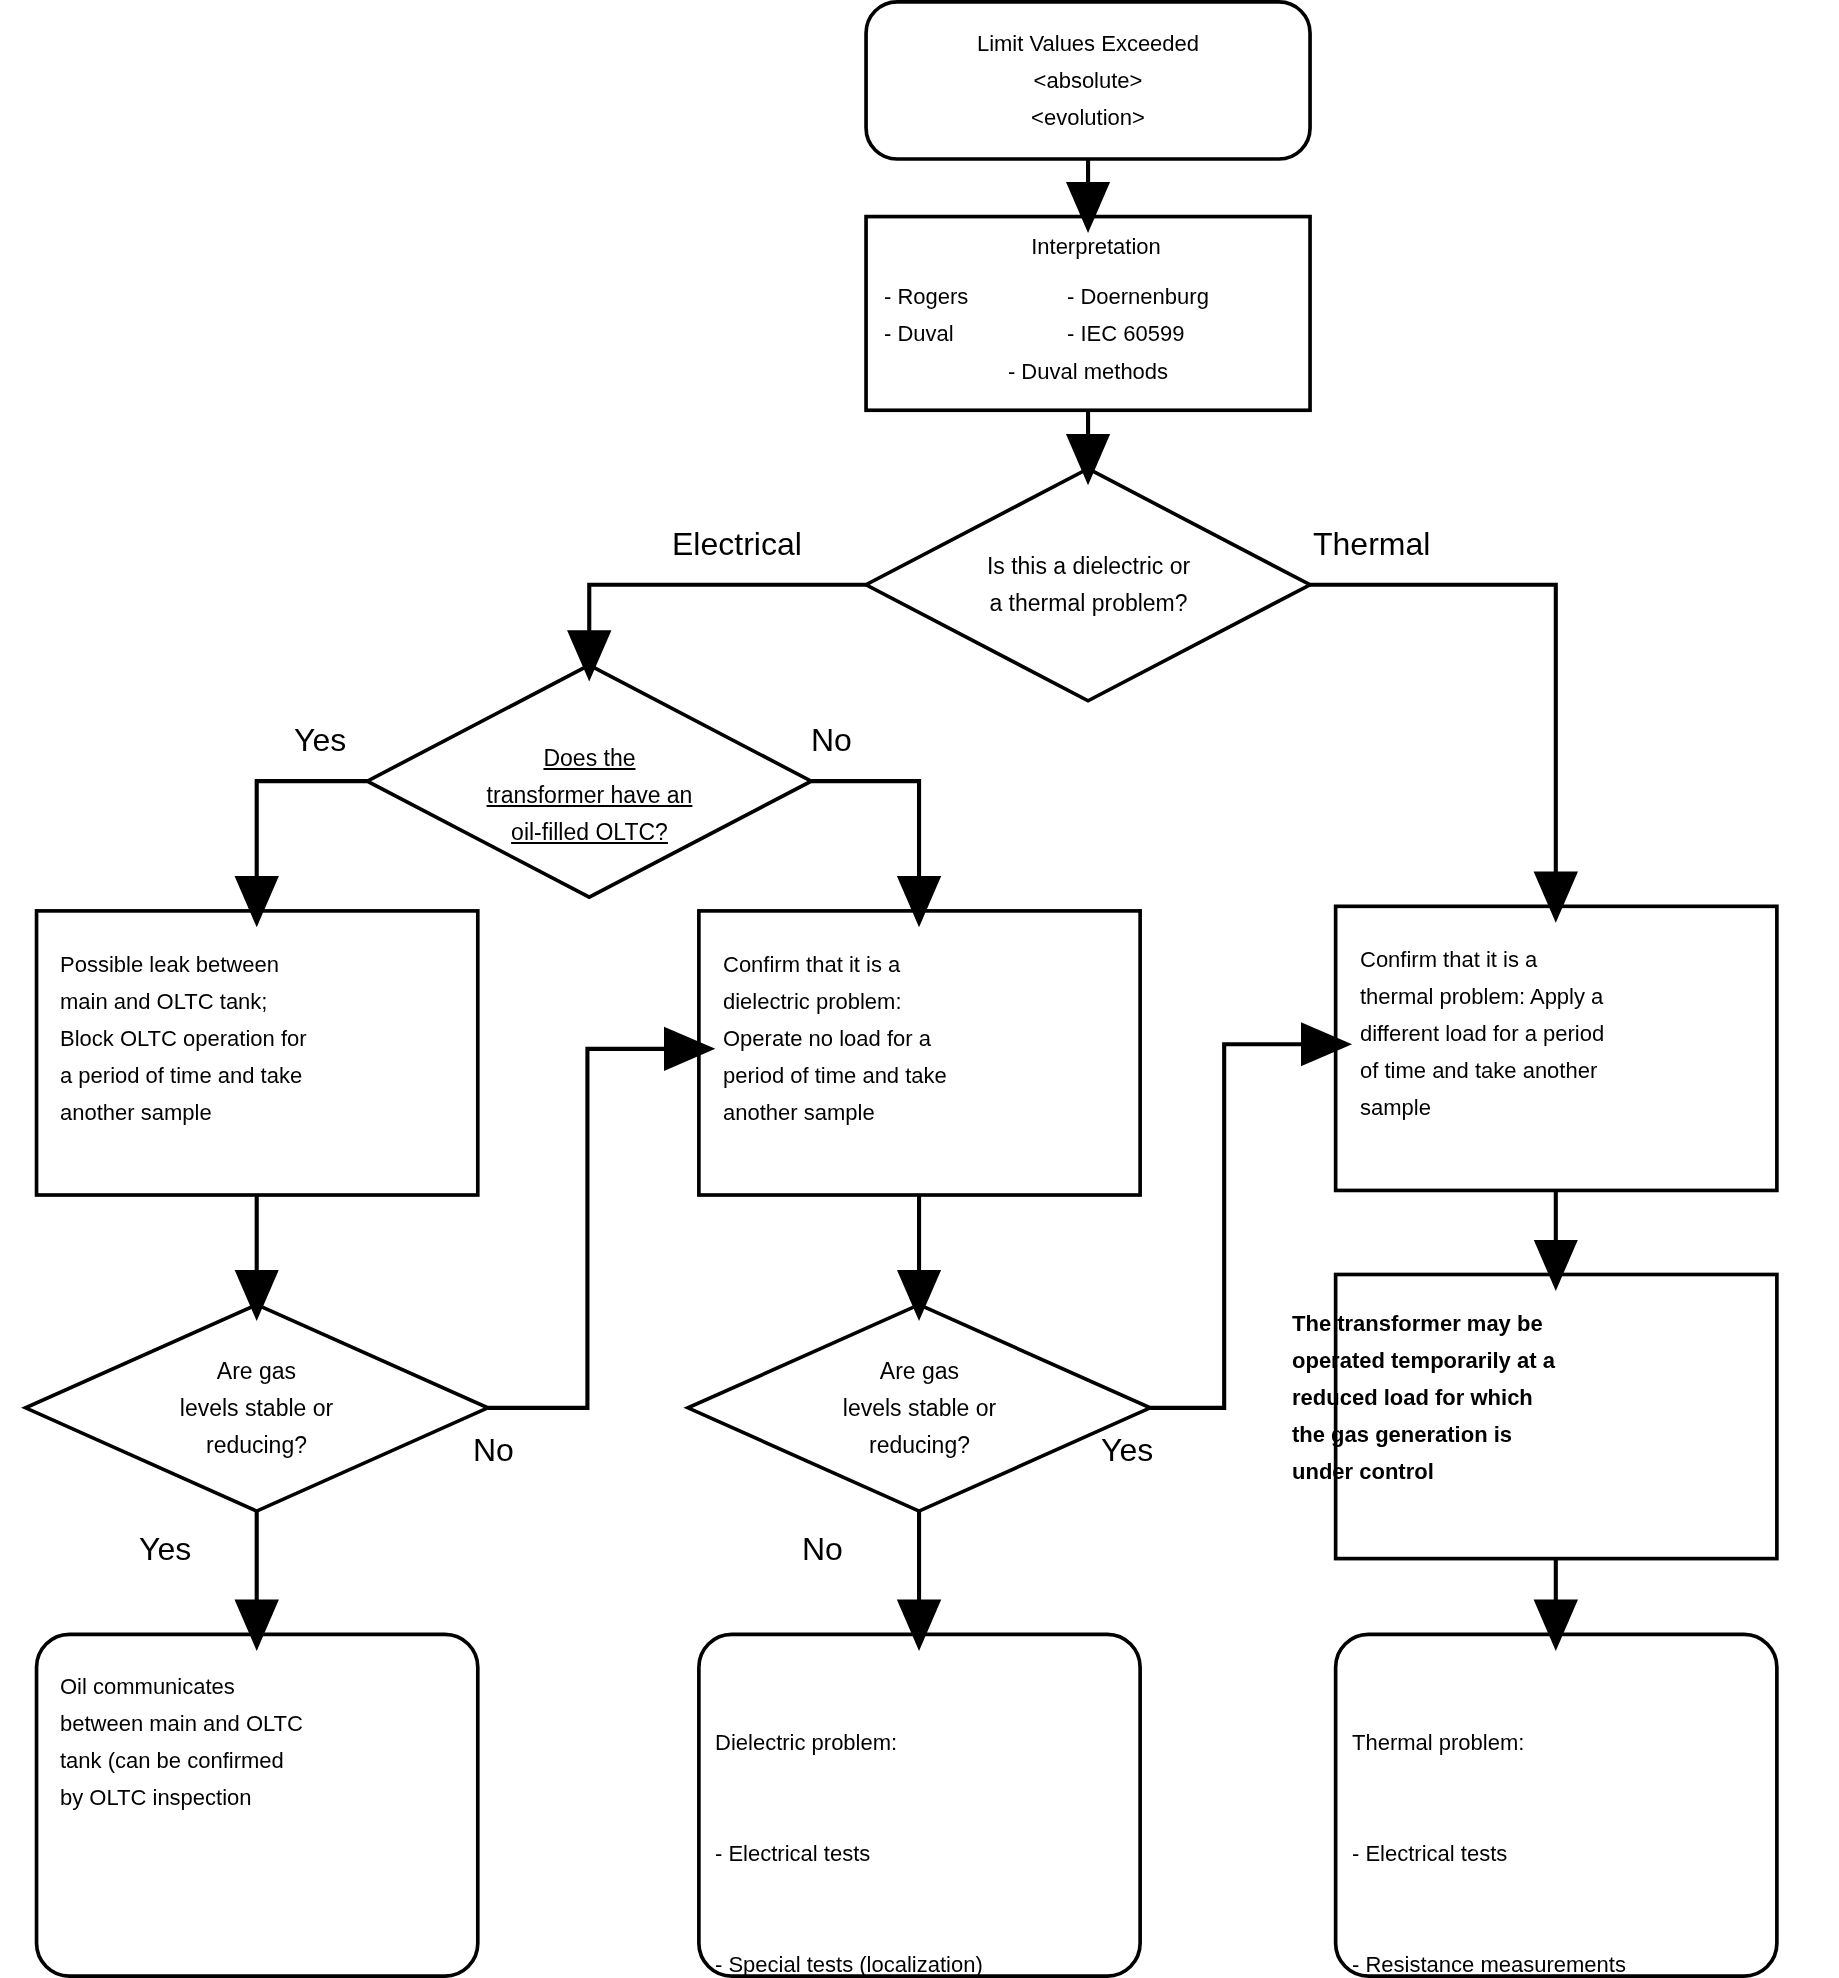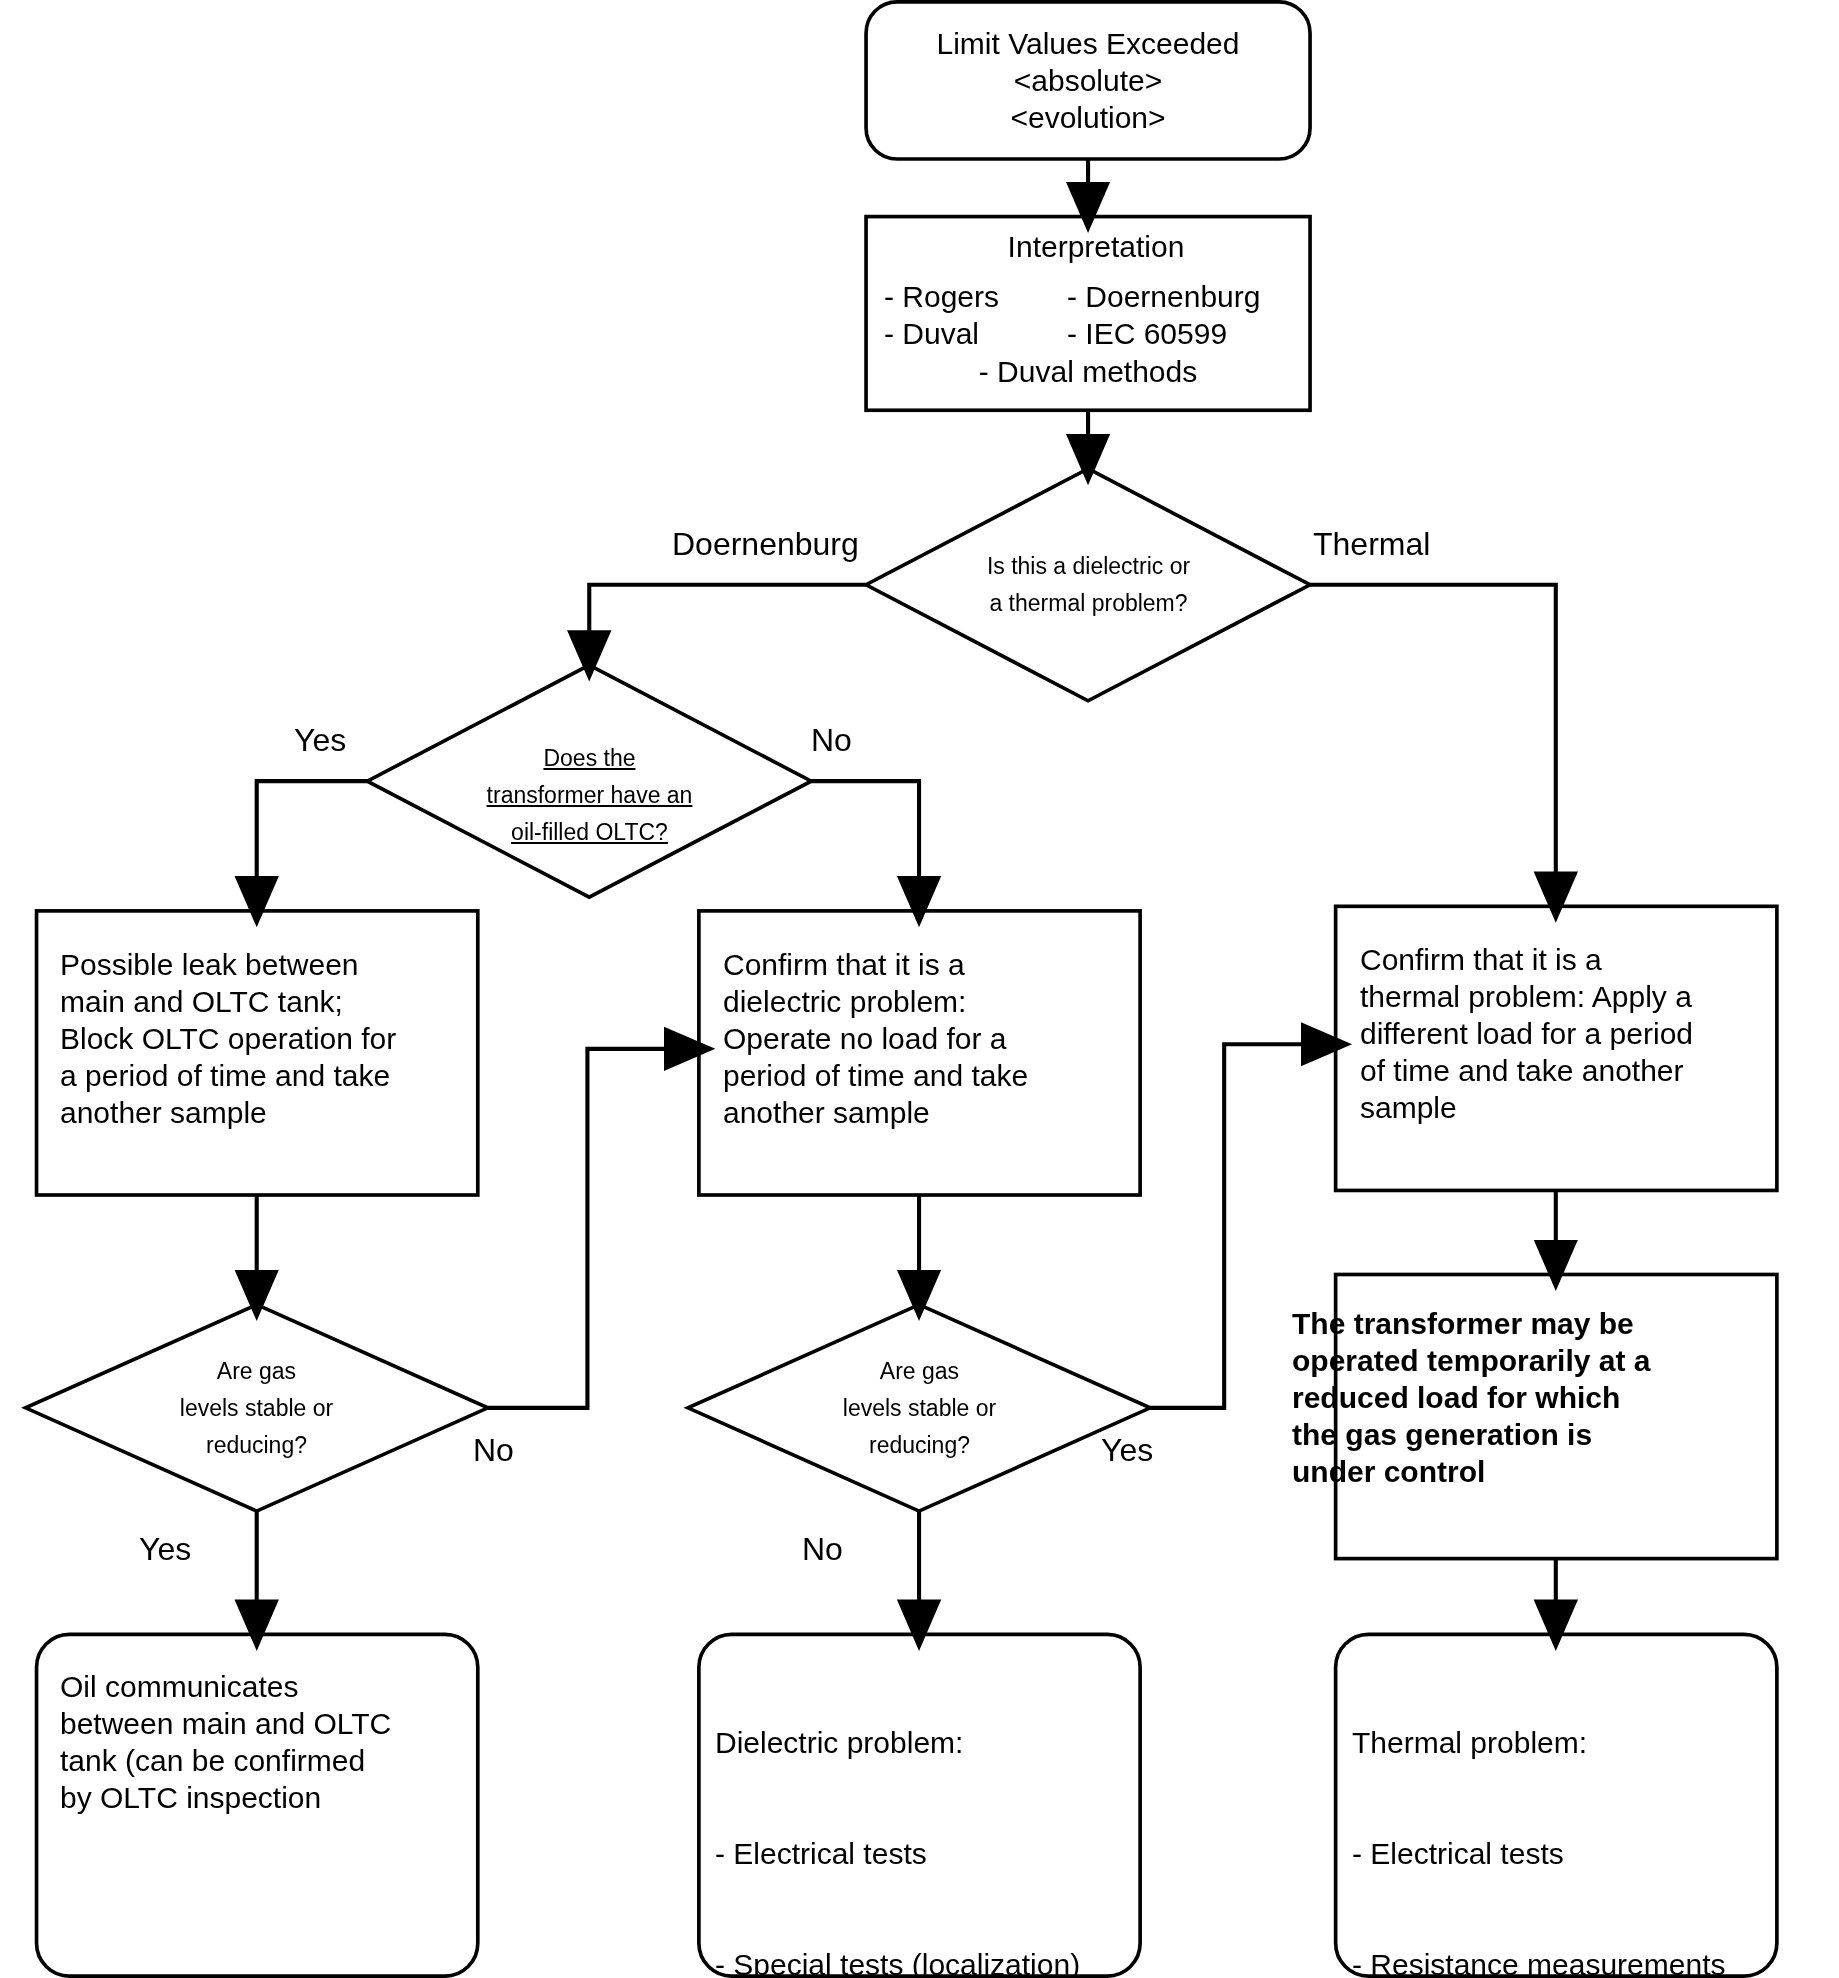--- a/index.html
+++ b/index.html
@@ -37,21 +37,21 @@
   }
   .arrowhead {
     fill: #000000;
     stroke: none;
   }
   .node-text {
     position: absolute;
     box-sizing: border-box;
     color: #000000;
     font-family: "Liberation Sans", sans-serif;
-    font-size: 30px;
+    font-size: 22px;
     line-height: 37px;
     white-space: pre-wrap;
     pointer-events: none;
   }
   .node-text.centered {
     text-align: center;
   }
   .node-text.leftalign {
     text-align: left;
   }
@@ -207,21 +207,21 @@
 
   <div class="node-text leftalign" style="left:1352px; top:1650px; width:429px;">
     <div>Thermal problem:</div>
     <div>- Electrical tests</div>
     <div>- Resistance measurements</div>
     
     
     
   </div>
 
-  <div class="edge-label" style="left:672px; top:526px;">Doernenburg</div>
+  <div class="edge-label" style="left:672px; top:526px;">Electrical</div>
   <div class="edge-label" style="left:1313px; top:526px;">Thermal</div>
   <div class="edge-label" style="left:294px; top:722px;">Yes</div>
   <div class="edge-label" style="left:811px; top:722px;">No</div>
   <div class="edge-label" style="left:473px; top:1432px;">No</div>
   <div class="edge-label" style="left:139px; top:1531px;">Yes</div>
   <div class="edge-label" style="left:1101px; top:1432px;">Yes</div>
   <div class="edge-label" style="left:802px; top:1531px;">No</div>
 
 </div>
 

